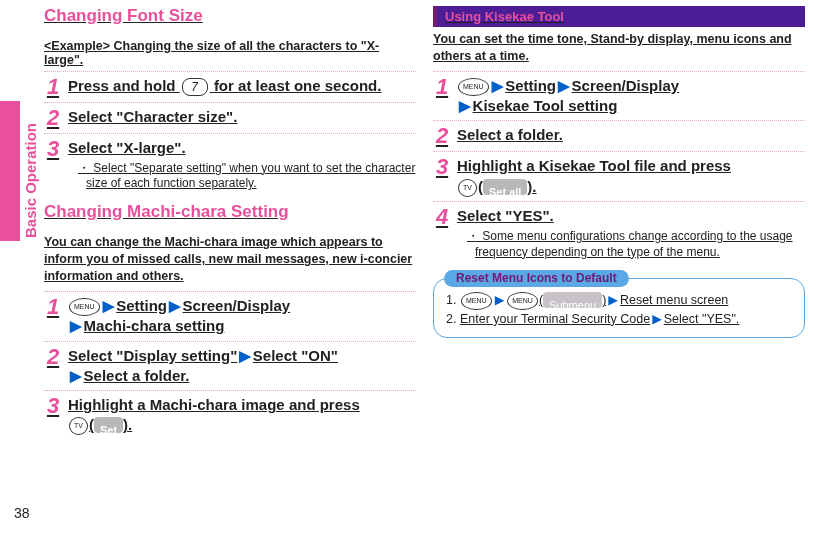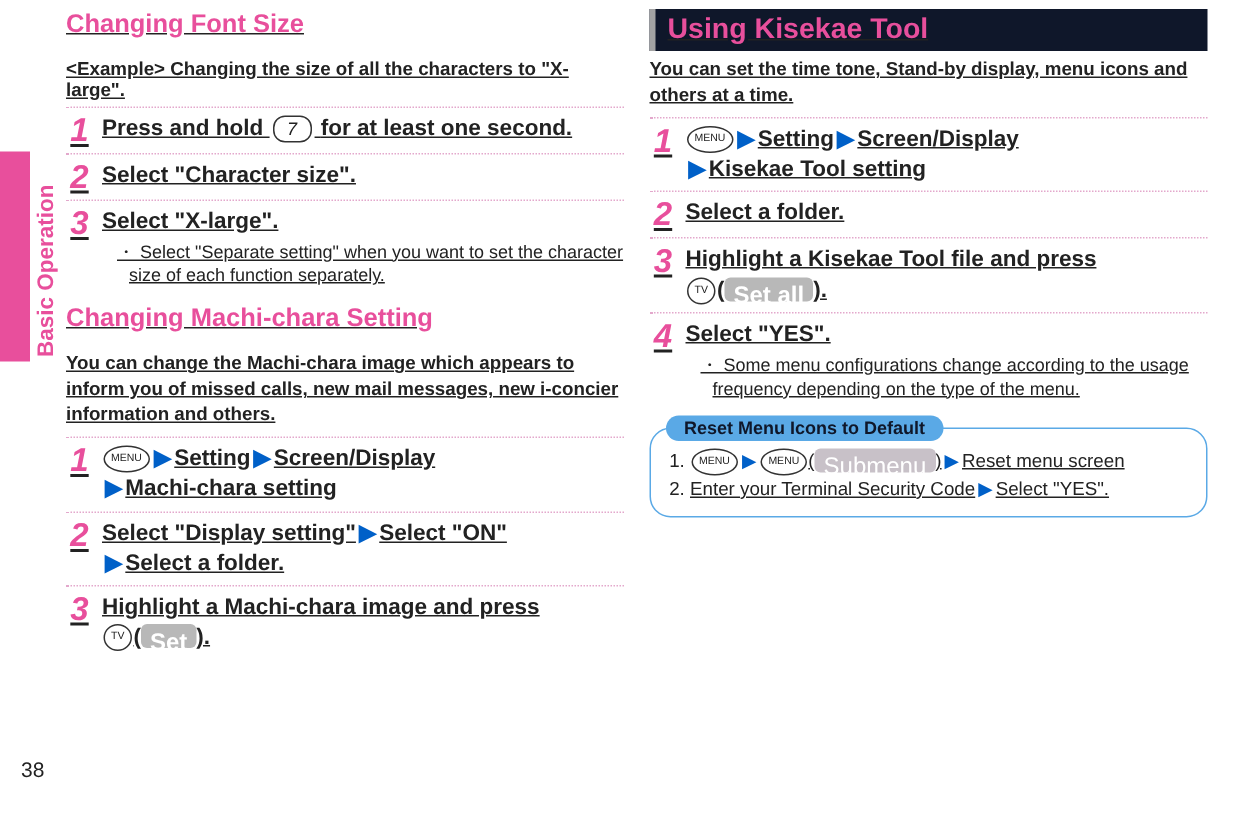--- a/index.html
+++ b/index.html
@@ -43,24 +43,24 @@
     text-decoration: underline;
   }
   .col {
     width: 372px;
   }
   .pink-head {
     font-size: 17px; font-weight: bold; color: #e84f9c;
     margin: 0 0 3px 0;
   }
   .gray-bar {
-    background: #0f172a;
-    border-left: 4px solid #a3a3a3;
+    background: #4c1d95;
+    border-left: 4px solid #701a75;
     padding: 3px 8px;
-    font-size: 19px; font-weight: bold; color: #e84f9c;
+    font-size: 13px; font-weight: bold; color: #e84f9c;
     margin-bottom: 4px;
   }
   .example { font-size: 12.5px; font-weight: bold; margin-bottom: 3px; }
   .intro { font-size: 12.5px; font-weight: bold; margin-bottom: 6px; line-height: 1.35;}
   .sep {
     border: none; border-top: 1.5px dotted #e3a8cc;
     margin: 4px 0 4px 0;
   }
   .step {
     display: flex; gap: 6px;
@@ -84,36 +84,36 @@
     background: #fff; margin: 0 2px; font-style: italic;
   }
   .chip {
     display: inline-block; border: 1.2px solid #333; border-radius: 50%;
     height: 18px; min-width: 18px; padding: 0 4px;
     font-size: 7px; line-height: 16px; text-align: center;
     vertical-align: middle; background: #fff; margin: 0 1px; font-weight: normal;
   }
   .pill {
     display: inline-block; background: #b8b8b8; color: #fff;
-    border-radius: 4px; padding: 5px 6px; font-size: 16px;
+    border-radius: 4px; padding: 5px 6px; font-size: 11px;
     line-height: 16px; height: 16px; vertical-align: middle;
     position: relative; top: -1px; text-align: center;
   }
   .pill-gray { background: #c8c1c8; }
   .callout {
     position: relative;
     border: 1.5px solid #5aa9e6;
     border-radius: 14px;
     margin-top: 18px;
     padding: 12px 12px 8px 12px;
     font-size: 12.5px;
   }
   .callout-title {
     position: absolute; left: 10px; top: -9px;
-    background: #5aa9e6; color: #0f172a; font-weight: bold;
+    background: #5aa9e6; color: #701a75; font-weight: bold;
     font-size: 12px; padding: 1px 12px 2px 12px; border-radius: 10px;
   }
   .callout ol { margin: 0; padding-left: 14px; }
   .callout li { line-height: 1.5; }
   .page-num {
     position: absolute; left: 14px; bottom: 22px;
     font-size: 14px;
   }
 </style>
 </head>

